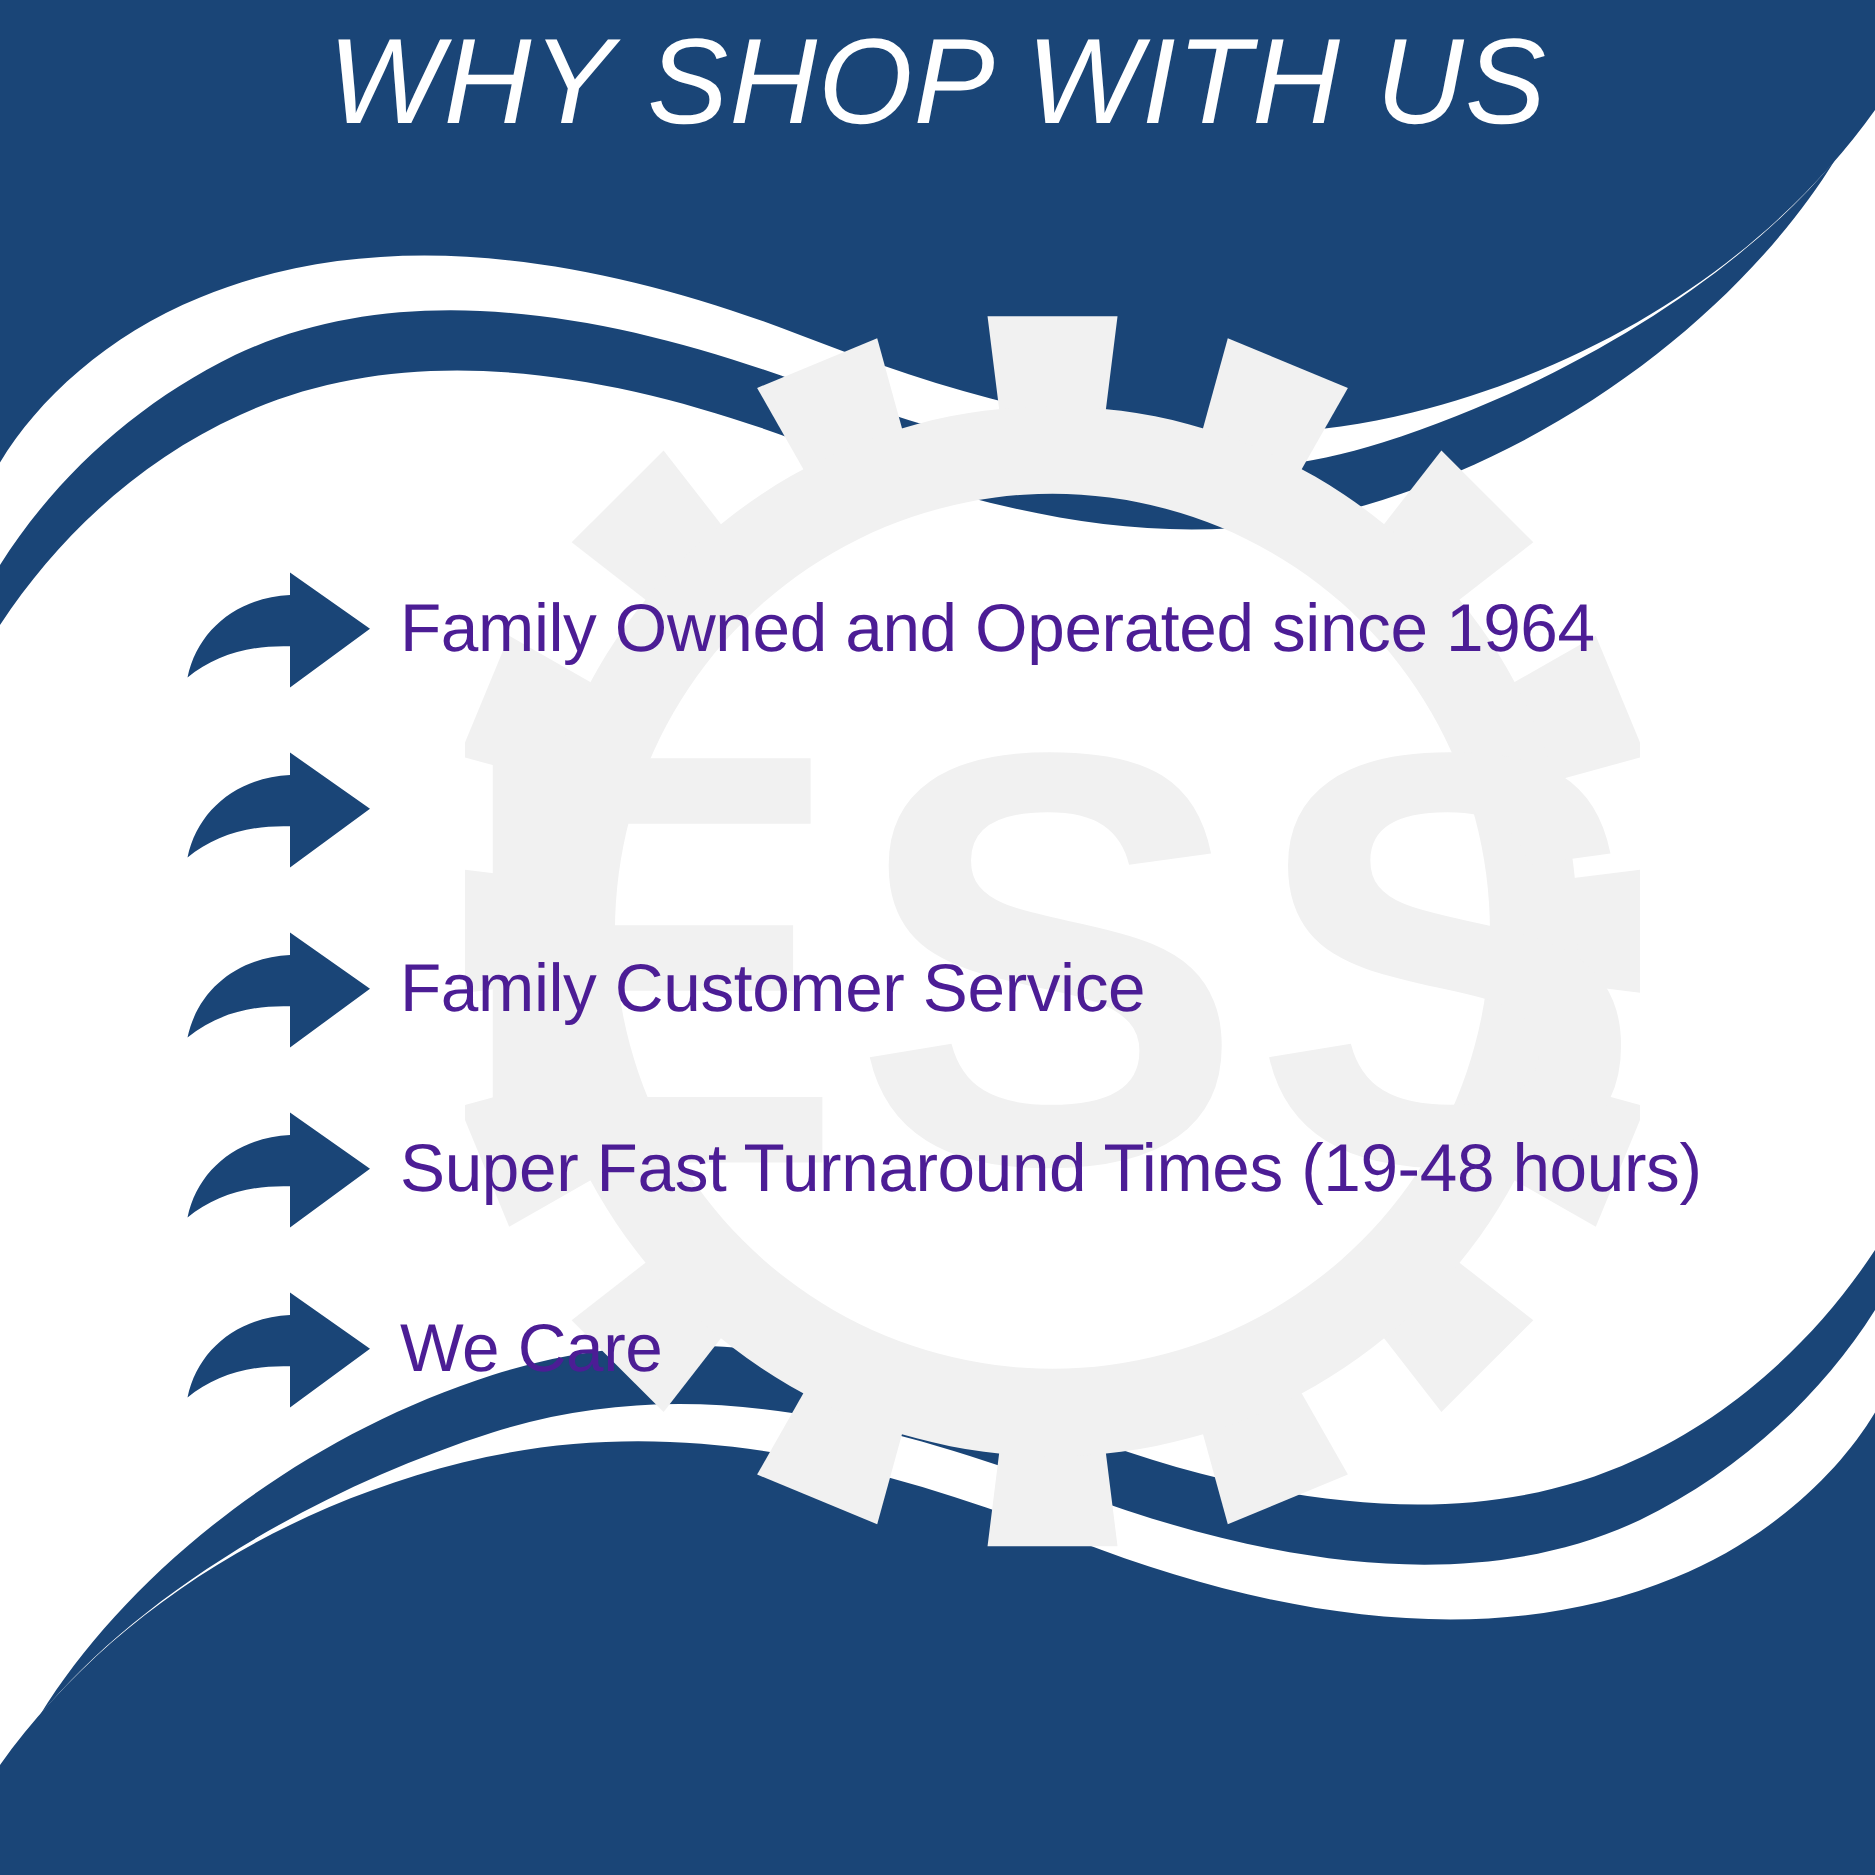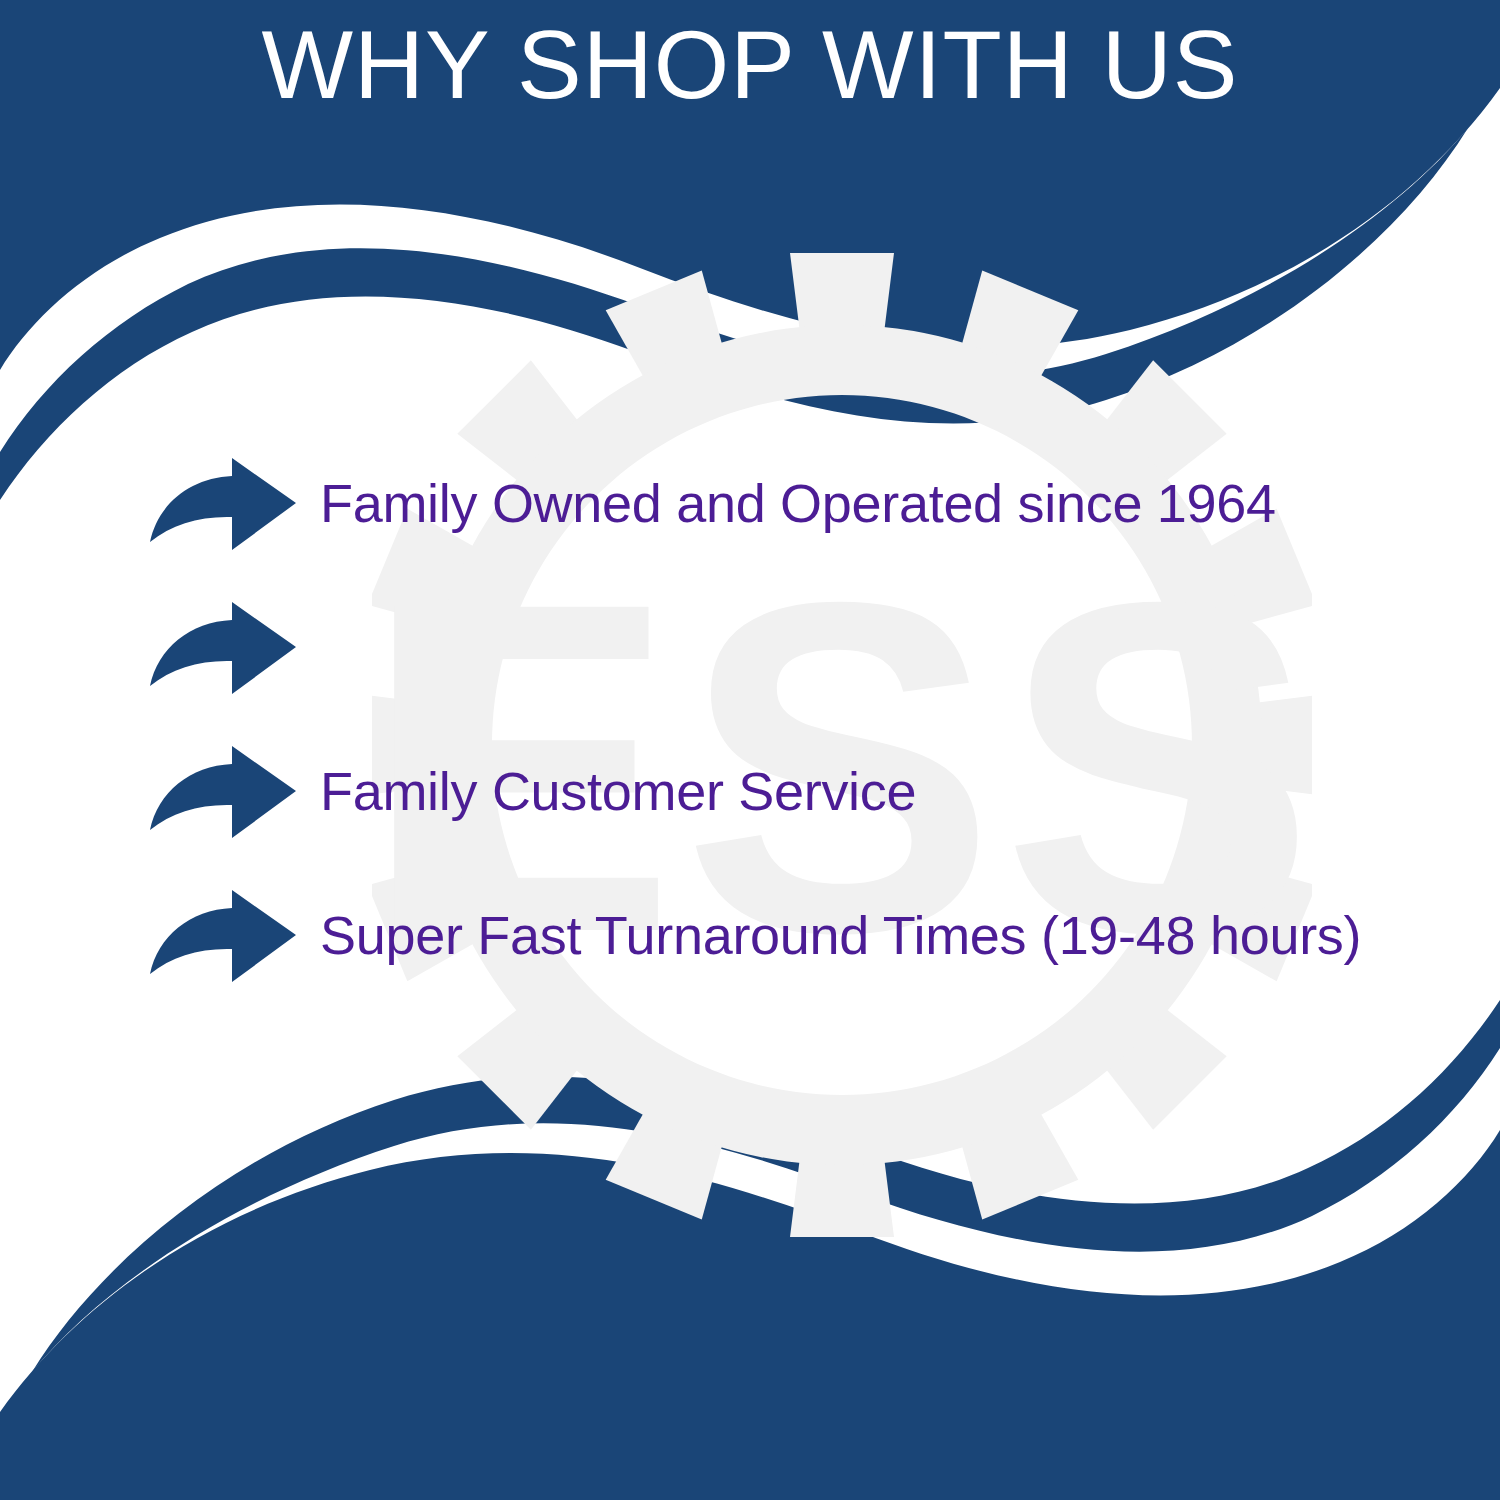--- a/index.html
+++ b/index.html
@@ -46,20 +46,21 @@
   .title-wrap {
     position: absolute;
     left: 0;
     top: 0;
     width: 1500px;
     height: 150px;
     z-index: 5;
     display: flex;
     align-items: flex-start;
     justify-content: center;
+    font-style: italic;
   }
   .title {
     margin: 0;
     padding-top: 14px;
     font-family: "Liberation Sans", sans-serif;
     font-size: 97px;
     font-weight: 400;
     letter-spacing: 1px;
     line-height: 1.05;
     color: #ffffff;
@@ -239,16 +240,23 @@
     </li>
 
     <li class="feature-row">
       <svg class="arrow-icon" viewBox="0 0 150 96">
         <path fill="#1a4577" d="M2,86 C10,48 42,22 84,20 L84,2 L148,47 L84,94 L84,61
                  C52,60 24,68 2,86 Z"></path>
       </svg>
       <span class="feature-text">Super Fast Turnaround Times (19-48 hours)</span>
     </li>
 
+    <li class="feature-row">
+      <svg class="arrow-icon" viewBox="0 0 150 96">
+        <path fill="#1a4577" d="M2,86 C10,48 42,22 84,20 L84,2 L148,47 L84,94 L84,61
+                 C52,60 24,68 2,86 Z"></path>
+      </svg>
+      <span class="feature-text">We Care</span>
+    </li>
 
   </ul>
 
 </div>
 
 </body></html>

